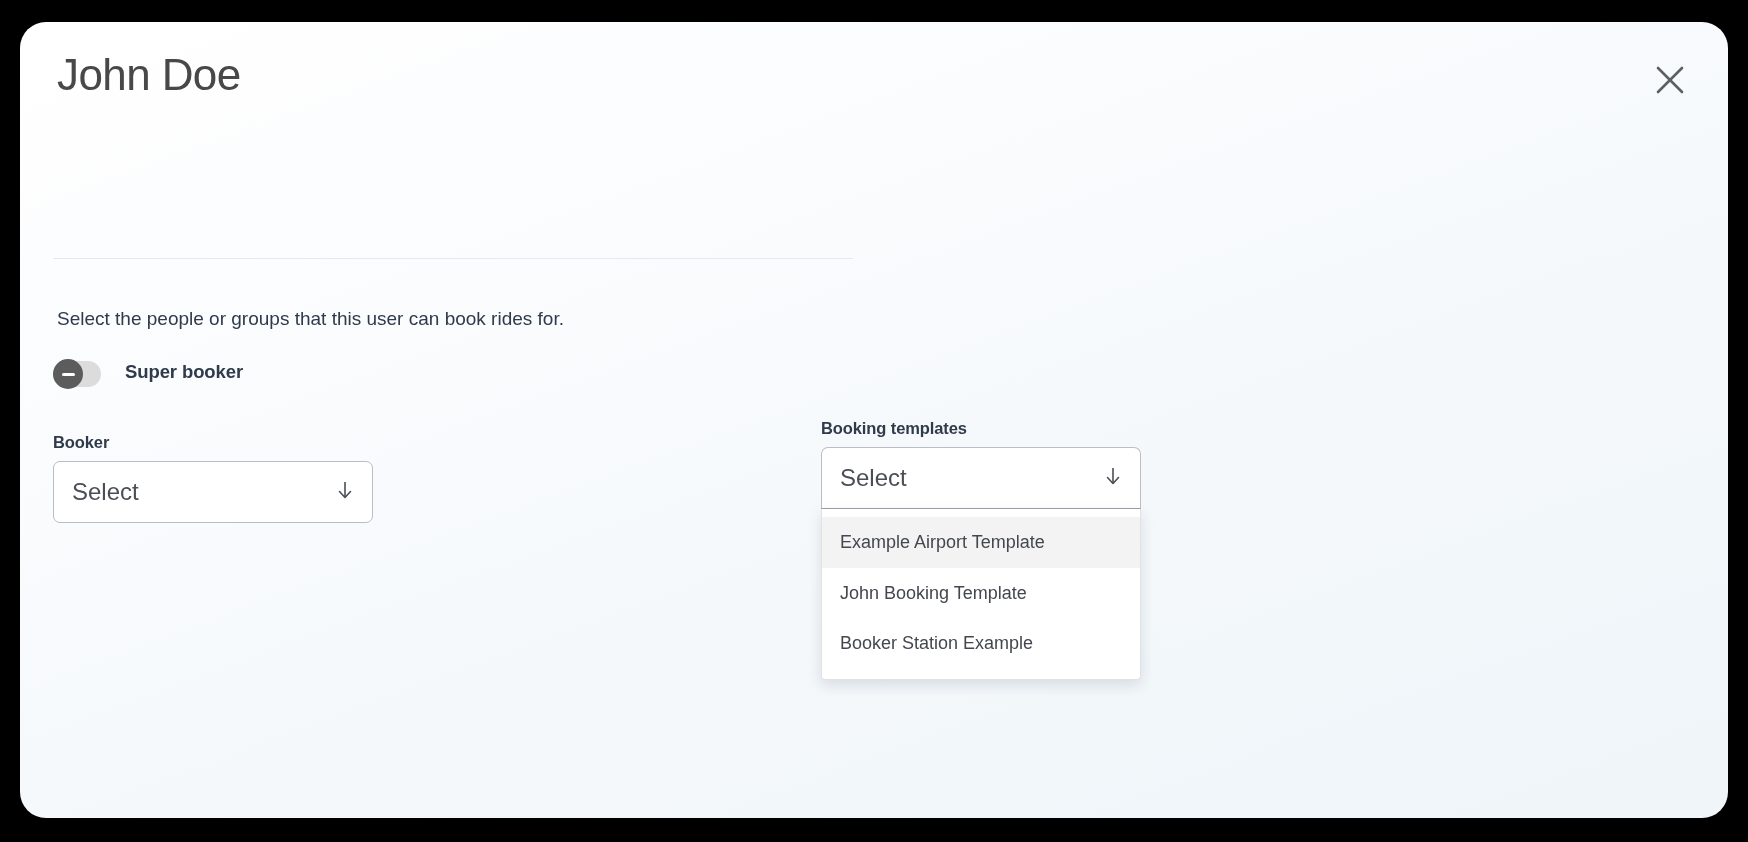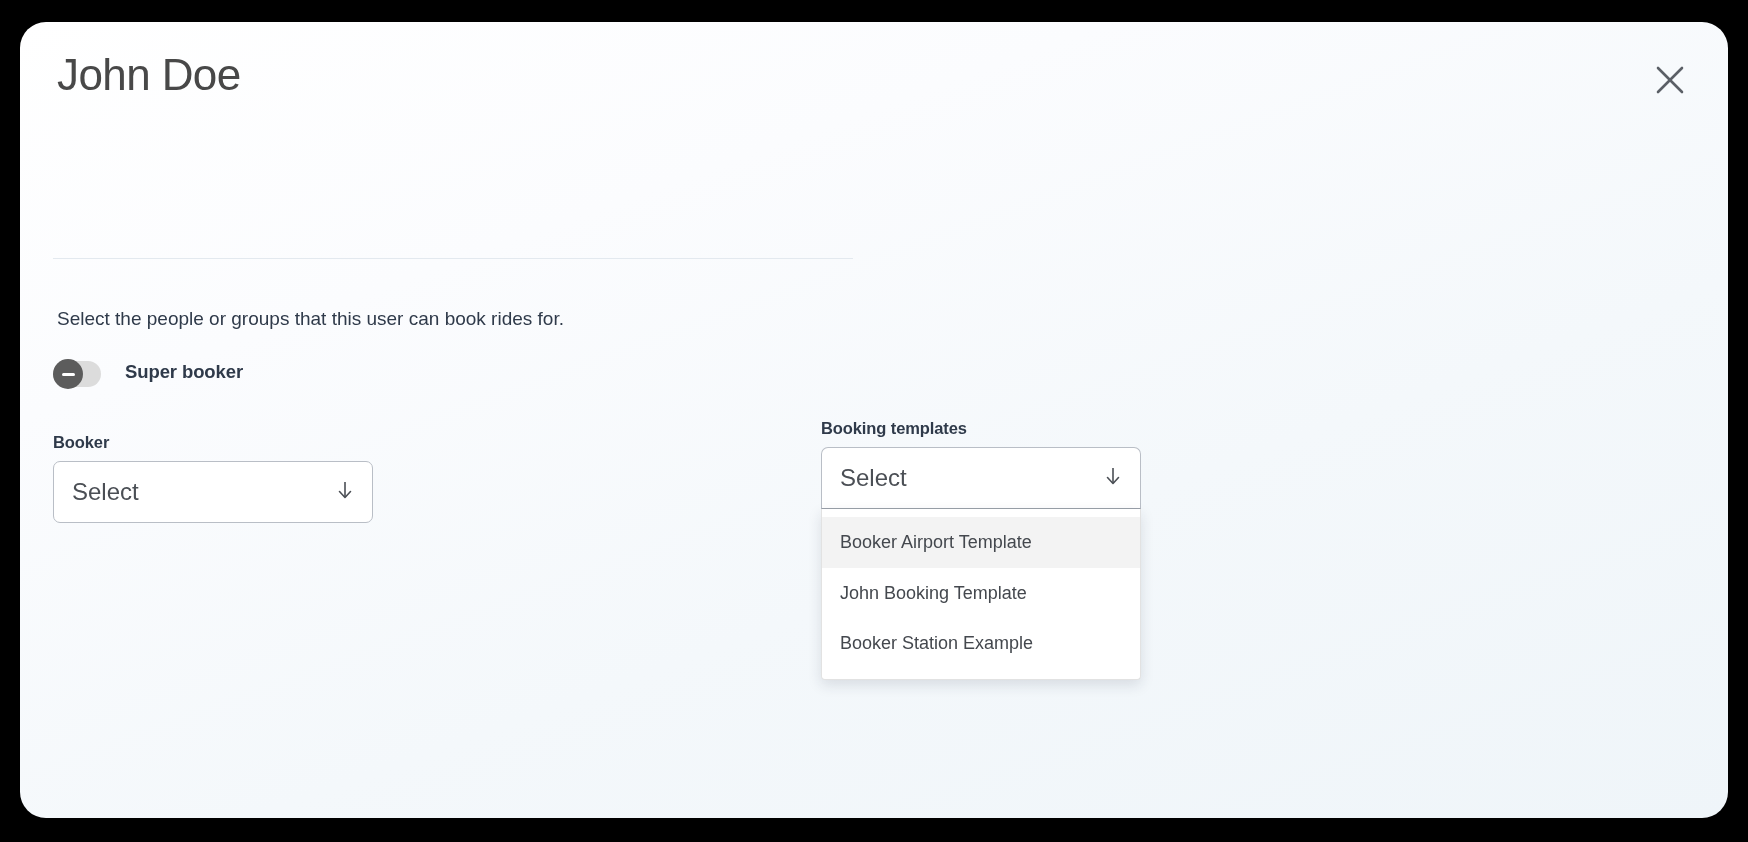--- a/index.html
+++ b/index.html
@@ -290,21 +290,21 @@
             <span class="select-value">Select</span>
             <span class="select-arrow">
               <svg width="22" height="22" viewBox="0 0 22 22" aria-hidden="true">
                 <line x1="11" y1="3" x2="11" y2="18" stroke="#4b4f55" stroke-width="1.6"></line>
                 <polyline points="5.5,12.5 11,18.5 16.5,12.5" fill="none" stroke="#4b4f55" stroke-width="1.6" stroke-linecap="round" stroke-linejoin="round"></polyline>
               </svg>
             </span>
           </div>
 
           <div class="dropdown">
-            <div class="dropdown-item highlighted">Booker Airport Template</div>
+            <div class="dropdown-item highlighted">Example Airport Template</div>
             <div class="dropdown-item">John Booking Template</div>
             <div class="dropdown-item">Booker Station Example</div>
           </div>
         </div>
       </div>
     </div>
 
   </div>
 </div>
 

